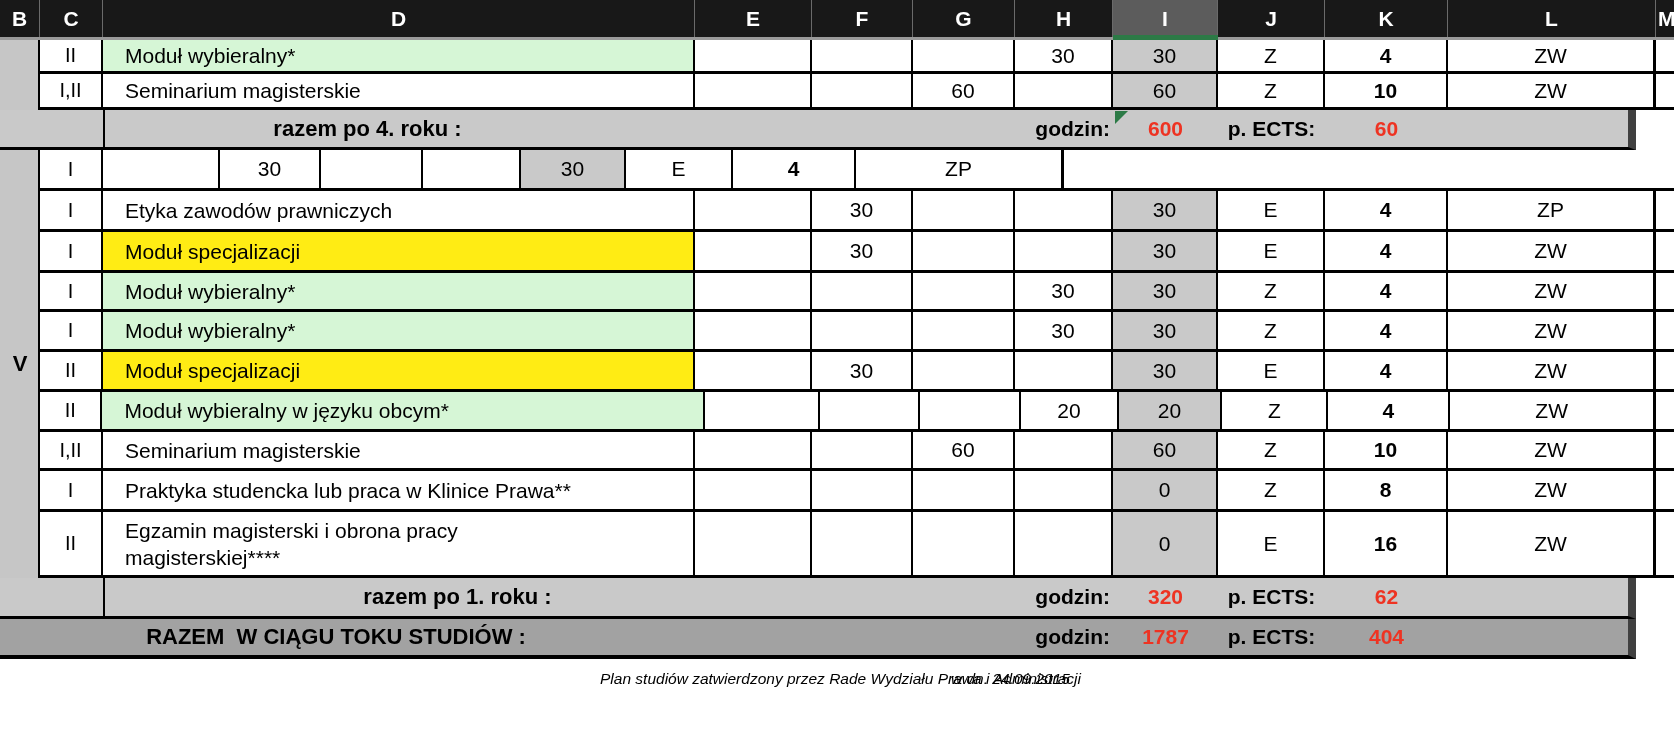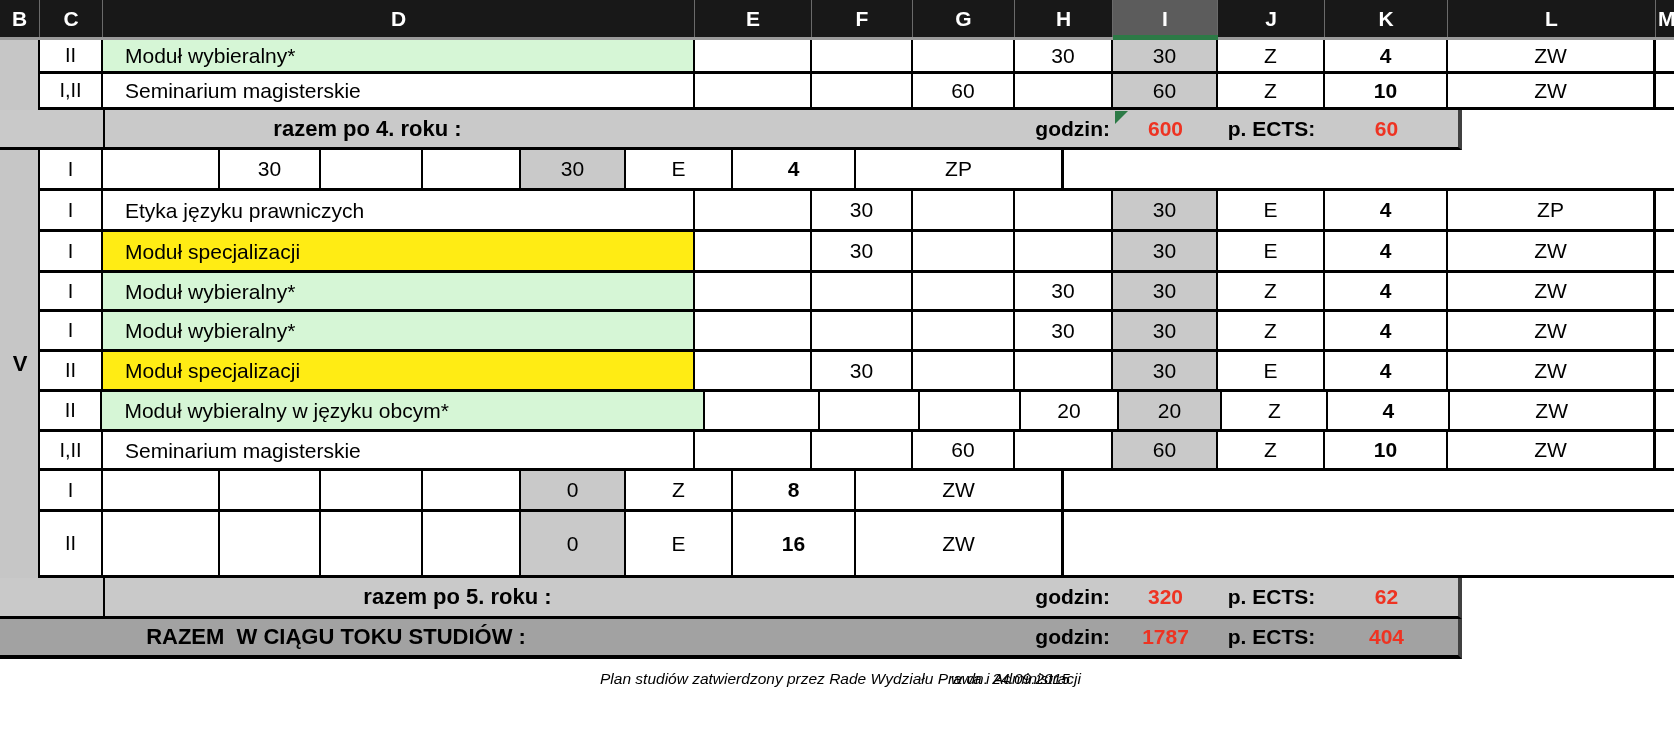--- a/index.html
+++ b/index.html
@@ -27,21 +27,21 @@
   .cell{display:flex;align-items:center;justify-content:center;border-right:2px solid #000;
     box-sizing:border-box;font-size:21px;color:#000;overflow:hidden;}
   .cell.d-col{justify-content:flex-start;padding-left:22px;line-height:27px;white-space:pre-line;}
   .cell.i-col{background:#c9c9c9;}
   .cell.k-col{font-weight:bold;}
   .cell.l-col{border-right:3px solid #000;}
   .cell.m-col{border-right:none;}
   .cell.c-col{font-size:20px;}
 
   
-  .summary{position:absolute;left:0;width:1462px;border-right:4px solid #404040;
+  .summary{position:absolute;left:0;width:1636px;border-right:8px solid #404040;
     border-bottom:3px solid #000;box-sizing:border-box;}
   .summary.light{background:#c9c9c9;}
   .summary.dark{background:#a2a2a2;}
   .summary.final{border-bottom:4px solid #000;}
   .sum-label{position:absolute;top:0;height:100%;display:flex;align-items:center;justify-content:center;
     font-weight:bold;font-size:22px;white-space:pre;}
   .sum-godzin{position:absolute;left:695px;width:415px;top:0;height:100%;display:flex;align-items:center;
     justify-content:flex-end;font-weight:bold;font-size:21px;}
   .sum-hours{position:absolute;left:1113px;width:105px;top:0;height:100%;display:flex;align-items:center;
     justify-content:center;font-weight:bold;font-size:21px;color:#ee3322;}
@@ -122,21 +122,21 @@
         <div class="cell" style="width: 102px;"></div>
         <div class="cell" style="width: 98px;"></div>
         <div class="cell i-col" style="width: 105px;">30</div>
         <div class="cell" style="width: 107px;">E</div>
         <div class="cell k-col" style="width: 123px;">4</div>
         <div class="cell l-col" style="width: 208px;">ZP</div>
         <div class="cell m-col" style="width: 18px;"></div>
       </div>
       <div class="row" style="top: 191px; height: 41px;">
         <div class="cell c-col" style="width: 63px;">I</div>
-        <div class="cell d-col" style="width: 592px; background: rgb(255, 255, 255);">Etyka języku prawniczych</div>
+        <div class="cell d-col" style="width: 592px; background: rgb(255, 255, 255);">Etyka zawodów prawniczych</div>
         <div class="cell" style="width: 117px;"></div>
         <div class="cell" style="width: 101px;">30</div>
         <div class="cell" style="width: 102px;"></div>
         <div class="cell" style="width: 98px;"></div>
         <div class="cell i-col" style="width: 105px;">30</div>
         <div class="cell" style="width: 107px;">E</div>
         <div class="cell k-col" style="width: 123px;">4</div>
         <div class="cell l-col" style="width: 208px;">ZP</div>
         <div class="cell m-col" style="width: 18px;"></div>
       </div>
@@ -213,45 +213,48 @@
         <div class="cell" style="width: 102px;">60</div>
         <div class="cell" style="width: 98px;"></div>
         <div class="cell i-col" style="width: 105px;">60</div>
         <div class="cell" style="width: 107px;">Z</div>
         <div class="cell k-col" style="width: 123px;">10</div>
         <div class="cell l-col" style="width: 208px;">ZW</div>
         <div class="cell m-col" style="width: 18px;"></div>
       </div>
       <div class="row" style="top: 471px; height: 41px;">
         <div class="cell c-col" style="width: 63px;">I</div>
+        <div class="cell d-col" style="width: 592px; background: rgb(255, 255, 255);">Praktyka studencka lub praca w Klinice Prawa**</div>
         <div class="cell" style="width: 117px;"></div>
         <div class="cell" style="width: 101px;"></div>
         <div class="cell" style="width: 102px;"></div>
         <div class="cell" style="width: 98px;"></div>
         <div class="cell i-col" style="width: 105px;">0</div>
         <div class="cell" style="width: 107px;">Z</div>
         <div class="cell k-col" style="width: 123px;">8</div>
         <div class="cell l-col" style="width: 208px;">ZW</div>
         <div class="cell m-col" style="width: 18px;"></div>
       </div>
       <div class="row" style="top: 512px; height: 66px;">
         <div class="cell c-col" style="width: 63px;">II</div>
+        <div class="cell d-col" style="width: 592px; background: rgb(255, 255, 255);">Egzamin magisterski i obrona pracy
+magisterskiej****</div>
         <div class="cell" style="width: 117px;"></div>
         <div class="cell" style="width: 101px;"></div>
         <div class="cell" style="width: 102px;"></div>
         <div class="cell" style="width: 98px;"></div>
         <div class="cell i-col" style="width: 105px;">0</div>
         <div class="cell" style="width: 107px;">E</div>
         <div class="cell k-col" style="width: 123px;">16</div>
         <div class="cell l-col" style="width: 208px;">ZW</div>
         <div class="cell m-col" style="width: 18px;"></div>
       </div>
       <div class="summary light" style="top: 578px; height: 41px;">
         <div class="sum-divider"></div>
-        <div class="sum-label" style="left: 103px; width: 709px;">razem po 5. roku :</div>
+        <div class="sum-label" style="left: 103px; width: 709px;">razem po 1. roku :</div>
         <div class="sum-godzin">godzin:</div>
         <div class="sum-hours">320</div>
         <div class="sum-ects-label">p. ECTS:</div>
         <div class="sum-ects">62</div>
       </div>
       <div class="summary dark final" style="top: 619px; height: 40px;">
         <div class="sum-label" style="left: 0px; width: 672px;">RAZEM  W CIĄGU TOKU STUDIÓW :</div>
         <div class="sum-godzin">godzin:</div>
         <div class="sum-hours">1787</div>
         <div class="sum-ects-label">p. ECTS:</div>

